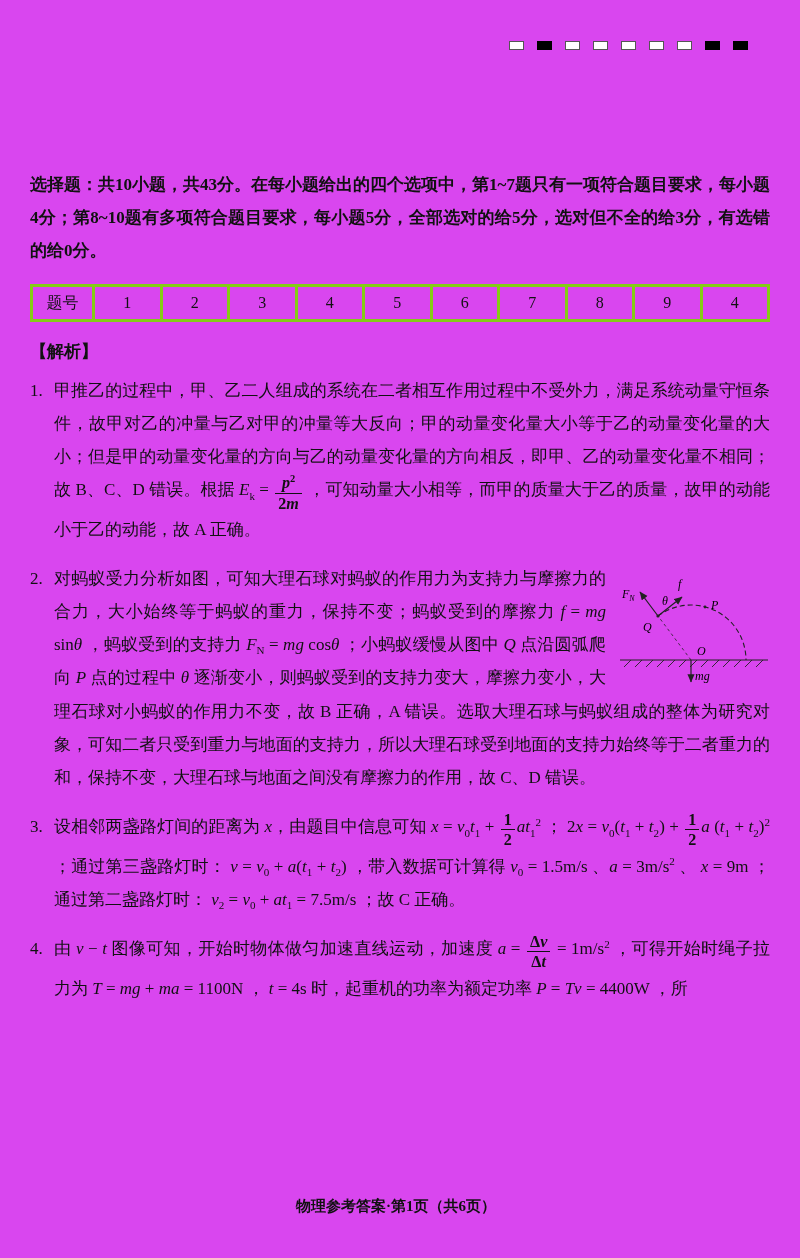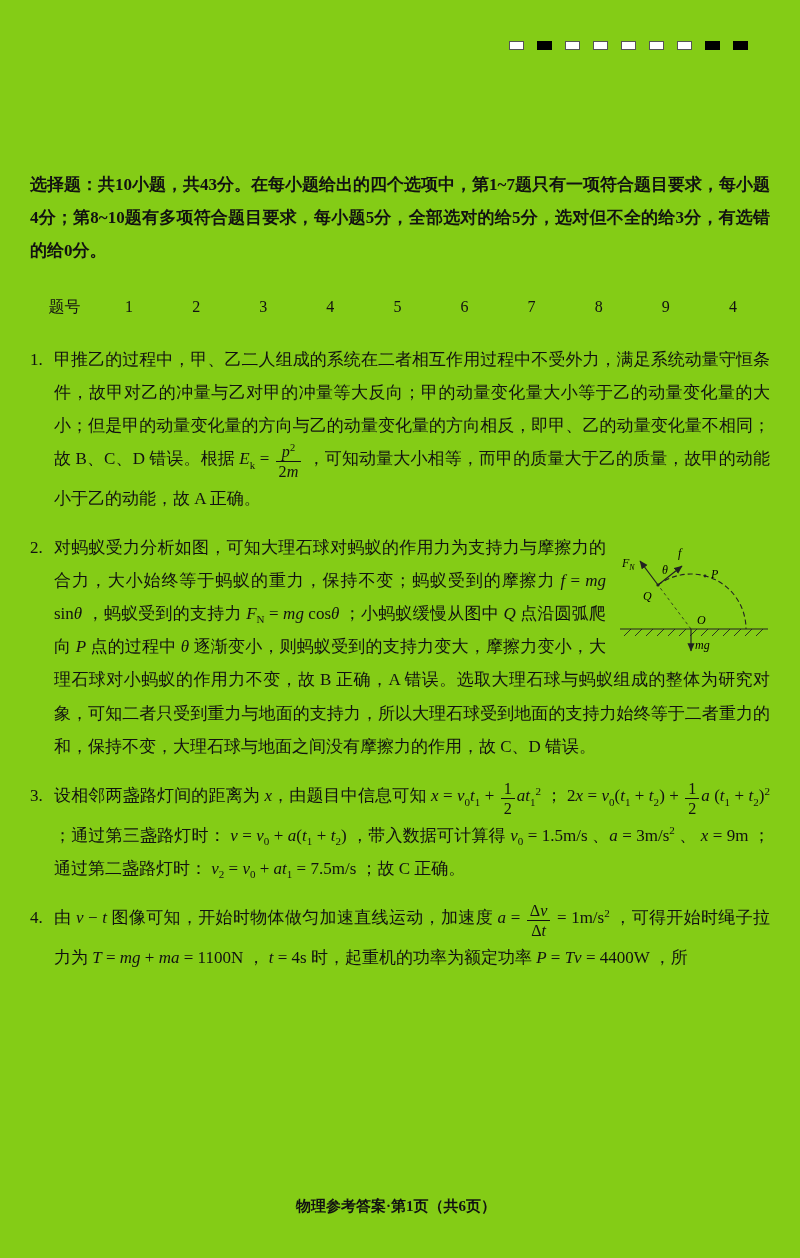--- a/index.html
+++ b/index.html
@@ -1,43 +1,43 @@
 <!DOCTYPE html>
 <html><head>
 <meta charset="utf-8">
 <style>
   * { margin:0; padding:0; box-sizing:border-box; }
   html,body { background:#ffffff; }
   .page {
     position:relative; width:800px; height:1258px; margin:0 auto;
-    background:#84cc16; color:#111;
+    background:#d946ef; color:#111;
     font-family:"Liberation Serif","DejaVu Serif",serif;
     overflow:hidden;
   }
   .regmarks { position:absolute; top:41px; right:52px; display:flex; gap:13px; }
   .mark { width:15px; height:9px; border:1px solid #555; background:#fff; }
   .mark[data-fill="filled"] { background:#000; border-color:#000; }
 
   .content { padding:168px 30px 0 30px; font-size:17px; line-height:1.95; }
 
   .intro { font-weight:bold; text-align:justify; }
 
   table.answers { width:100%; border-collapse:collapse; margin:17px 0 13px; table-layout:fixed; }
-  table.answers td { border:7px solid #84cc16; text-align:center; height:33px; font-size:16px; padding:0; }
+  table.answers td { border:3px solid #84cc16; text-align:center; height:33px; font-size:16px; padding:0; }
   table.answers td.rowhead { width:62px; }
 
   .analysis-heading { font-weight:bold; margin:0 0 6px; }
 
   .item { display:flex; margin:6px 0 16px; }
   .item-num { flex:0 0 24px; }
   .item-body { flex:1; text-align:justify; }
 
   .mi { font-style:italic; }
   sub, sup { font-size:0.65em; line-height:0; }
-  .frac { display:inline-block; vertical-align:-0.8em; text-align:center; line-height:1.2; margin:0 2px; font-size:0.95em; }
+  .frac { display:inline-block; vertical-align:-0.8em; text-align:center; line-height:1.2; margin:0 2px; font-size:0.95em;font-weight:bold; }
   .frac .fnum { display:block; border-bottom:1px solid #111; padding:0 3px; }
   .frac .fden { display:block; padding:0 3px; }
 
   .figure { float:right; width:152px; margin:2px 0 4px 12px; }
   .figure svg { display:block; }
   .flabel { font-size:12px; font-style:italic; font-family:"Liberation Serif","DejaVu Serif",serif; }
 
   .footer { position:absolute; bottom:42px; left:0; right:8px; text-align:center; font-weight:bold; font-size:15px; }
 </style>
 </head>
@@ -72,20 +72,21 @@
         <td>5</td>
         <td>6</td>
         <td>7</td>
         <td>8</td>
         <td>9</td>
         <td>4</td>
       </tr>
     </tbody>
       </table>
 
+    <p class="analysis-heading">【解析】</p>
 
     <div class="item">
       <span class="item-num">1.</span>
       <div class="item-body">甲推乙的过程中，甲、乙二人组成的系统在二者相互作用过程中不受外力，满足系统动量守恒条件，故甲对乙的冲量与乙对甲的冲量等大反向；甲的动量变化量大小等于乙的动量变化量的大小；但是甲的动量变化量的方向与乙的动量变化量的方向相反，即甲、乙的动量变化量不相同；故 B、C、D 错误。根据 <span class="mi">E</span><sub>k</sub> = <span class="frac"><span class="fnum"><span class="mi">p</span><sup>2</sup></span><span class="fden">2<span class="mi">m</span></span></span> ，可知动量大小相等，而甲的质量大于乙的质量，故甲的动能小于乙的动能，故 A 正确。</div>
     </div>
 
     <div class="item">
       <span class="item-num">2.</span>
       <div class="item-body">
         <span class="figure">

